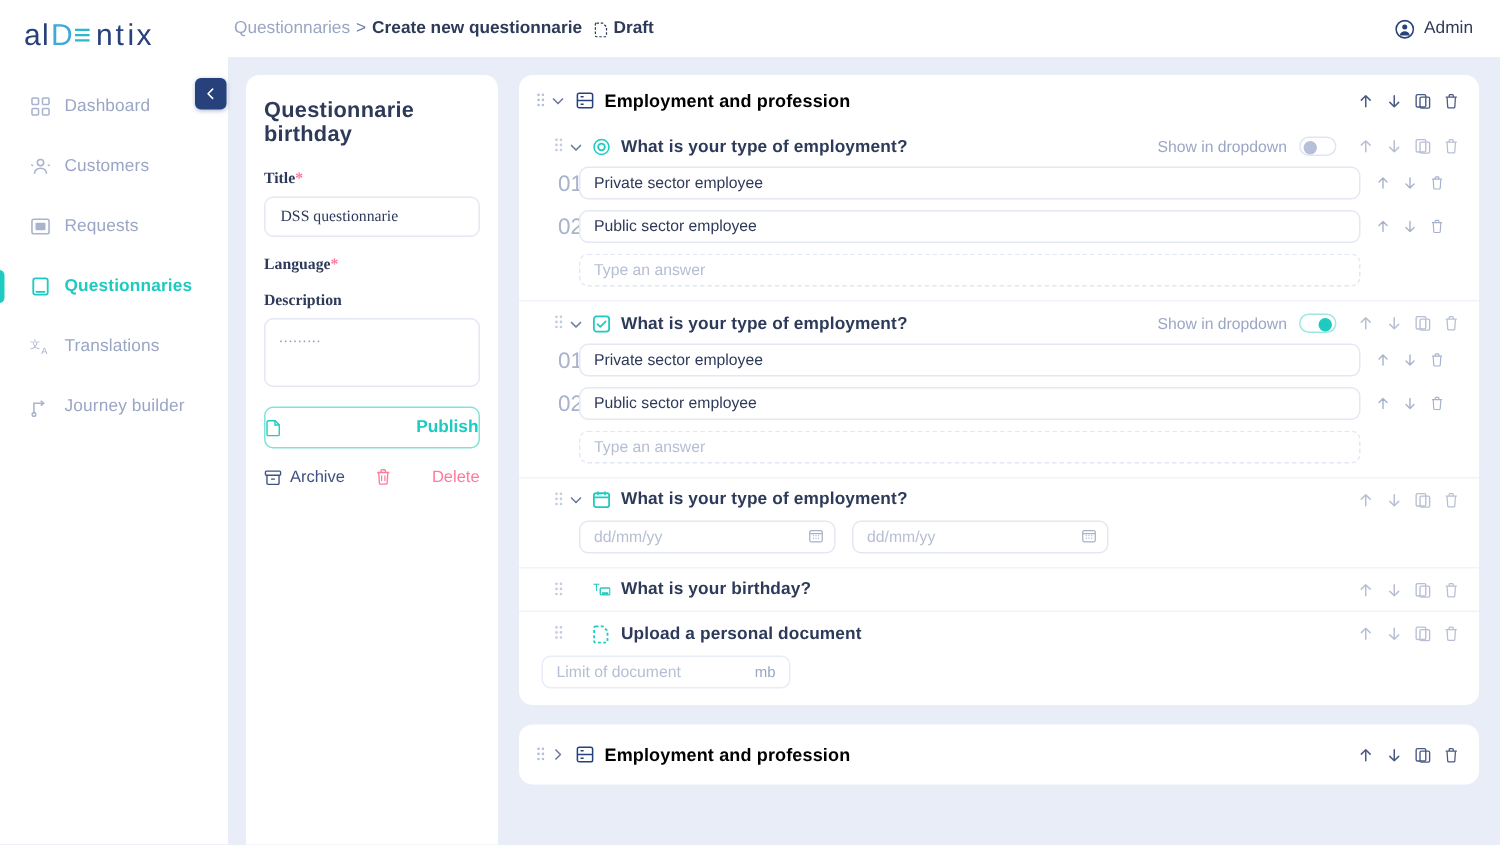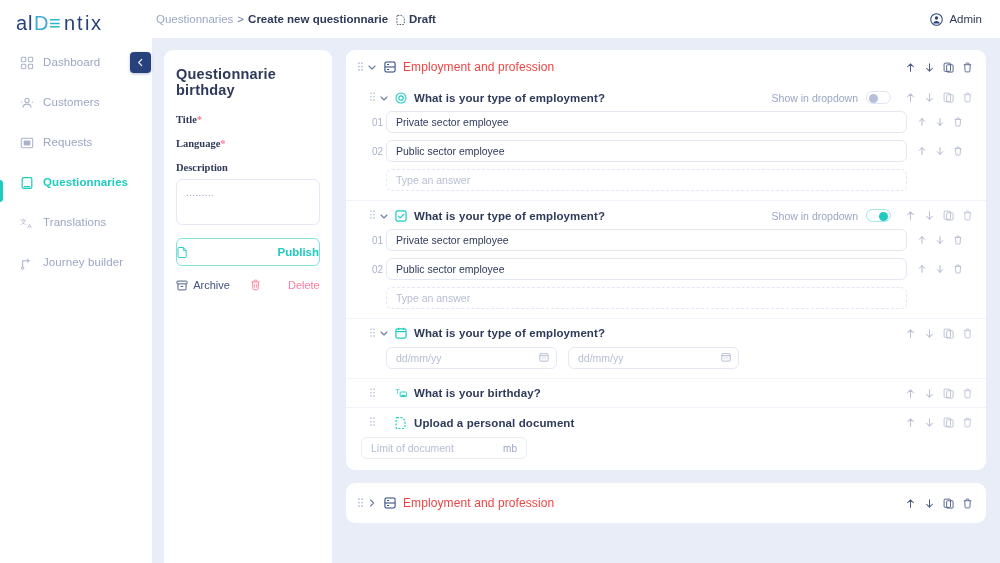--- a/index.html
+++ b/index.html
@@ -15,21 +15,21 @@
 
   
   .sidebar {
     width: 152px; height: 563px; background: #ffffff;
     position: relative; flex: 0 0 152px; z-index: 3;
   }
   .logo-wrap { padding: 12px 0 0 16px; height: 38px; }
   .logo-svg { display:block; }
   .nav { margin-top: 18px; }
   .nav-item {
-    display: flex; gap: 9px;
+    display: flex; align-items: center; gap: 9px;
     height: 30px; padding-left: 20px; position: relative;
     color: #9aa6c4; font-size: 11.5px; letter-spacing: .1px;
     margin-bottom: 10px; cursor: pointer;
   }
   .nav-item.active { color: #1ecbc0; font-weight: bold; }
   .nav-item.active::before {
     content:""; position: absolute; left: -4px; top: 4px;
     width: 7px; height: 22px; border-radius: 4px; background: #1ecbc0;
   }
   .nav-ico { width: 14px; height: 14px; display:block; flex: 0 0 14px; }
@@ -95,21 +95,21 @@
   .archive-btn { color: #3f5180; }
   .delete-btn { color: #ff7a9c; gap: 27px; }
 
   
   .content { flex: 1; min-width: 0; display: flex; flex-direction: column; gap: 13px; }
   .section-card { background: #fff; border-radius: 9px; }
   .drag { width: 7px; flex: 0 0 7px; display:flex; align-items:center; justify-content:center; cursor: grab;}
   .caret-btn { width: 16px; flex:0 0 16px; display:flex; align-items:center; justify-content:center; cursor:pointer;}
 
   .section-header { padding: 10px 13px 9px 11px; display:flex; align-items:center; }
-  .section-title { font-size: 12px; color: #ef4444; font-weight: normal; margin-left: 7px; letter-spacing:.1px;}
+  .section-title { font-size: 12px; color: #000000; font-weight: bold; margin-left: 7px; letter-spacing:.1px;}
   .sec-ico { margin-left: 4px; display:flex; }
 
   .q-block { border-top: 1px solid #f0f3fa; padding: 8px 13px 9px 23px; }
   .q-block.first { border-top: none; }
   .q-head { display:flex; align-items:center; }
   .q-title { font-size: 11.5px; color: #2e3a59; font-weight: bold; margin-left: 7px; letter-spacing:.1px;}
   .q-ico { display:flex; margin-left: 3px;}
   .spacer { flex: 1; }
 
   .dropdown-label { font-size: 10.5px; color: #9aa6c4; margin-right: 8px; }
@@ -122,21 +122,21 @@
     border-radius: 50%; background: #b7c0d8;
   }
   .toggle.on { border-color: #9fe8e1; }
   .toggle.on .knob { left: auto; right: 2px; background: #1ecbc0; }
 
   .icon-actions { display: flex; align-items: center; gap: 8px; margin-left: 14px; }
   .icon-actions.dim svg { opacity: .62; }
   .ic { cursor: pointer; display:flex; }
 
   .opt-row { display: flex; align-items: center; margin-top: 7px; }
-  .opt-num { width: 17px; flex:0 0 17px; font-size: 10px; color: #aab3cc; text-align: left; padding-left:3px;}
+  .opt-num { width: 17px; flex:0 0 17px; font-size: 15px; color: #aab3cc; text-align: left; padding-left:3px;}
   .opt-input {
     flex: 1; height: 22px; border: 1px solid #e3e8f4; border-radius: 6px;
     background: #fff; padding: 0 9px; font-size: 10.5px; color: #2e3a59;
     font-family: inherit; outline: none; min-width: 0;
   }
   .opt-input.dashed { border: 1px dashed #e1e7f4; color: #b6bed4; }
   .opt-input::placeholder { color: #b6bed4; }
   .opt-actions { display:flex; align-items:center; gap: 8px; margin-left: 10px; width: 56px;}
 
   .date-row { display:flex; gap: 11px; margin-top: 8px; padding-left: 17px; }
@@ -258,20 +258,21 @@
 
     <div class="body-area">
 
       <section class="overview-card">
         <div class="overview-title">Questionnarie birthday</div>
 
         <div class="field-block">
           <div class="field-label">
             <span>Title</span><span class="req">*</span>
           </div>
+          <input class="txt-input" value="DSS questionnarie" style="">
         </div>
 
         <div class="field-block">
           <div class="field-label">
             <span>Language</span><span class="req">*</span>
           </div>
         </div>
 
         <div class="field-block">
           <div class="field-label">Description</div>

